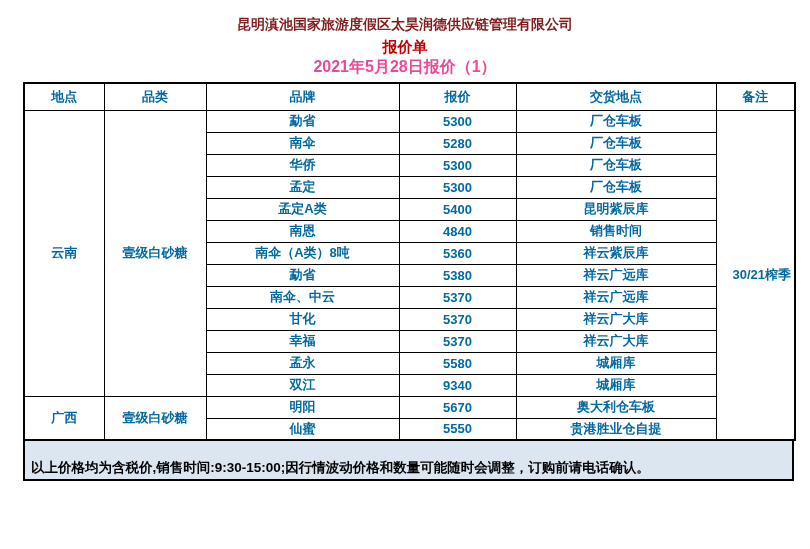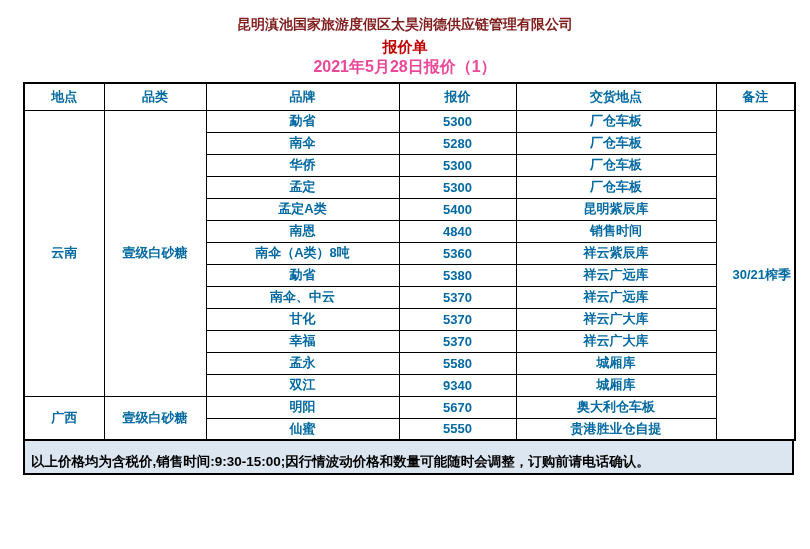--- a/index.html
+++ b/index.html
@@ -51,21 +51,21 @@
     white-space: nowrap;
   }
   table.price-table th { height: 27px; }
   table.price-table td { height: 22px; }
   .panel {
     width: 771px;
     margin-left: 23px;
     margin-top: -2px;
     background: #dce6f1;
     border: 2px solid #000;
-    padding: 11px 6px 2px 6px;
+    padding: 17px 6px 2px 6px;
   }
   .panel .line { font-size: 13.5px; line-height: 19px; white-space: pre; }
   .notes .line1 { color: #000; font-weight: bold; }
   .notes .line2 { color: #e60000; font-weight: bold; }
   .contacts .line { font-weight: normal; line-height: 21px; }
 </style>
 </head>
 <body>
 
 <div class="sheet">

